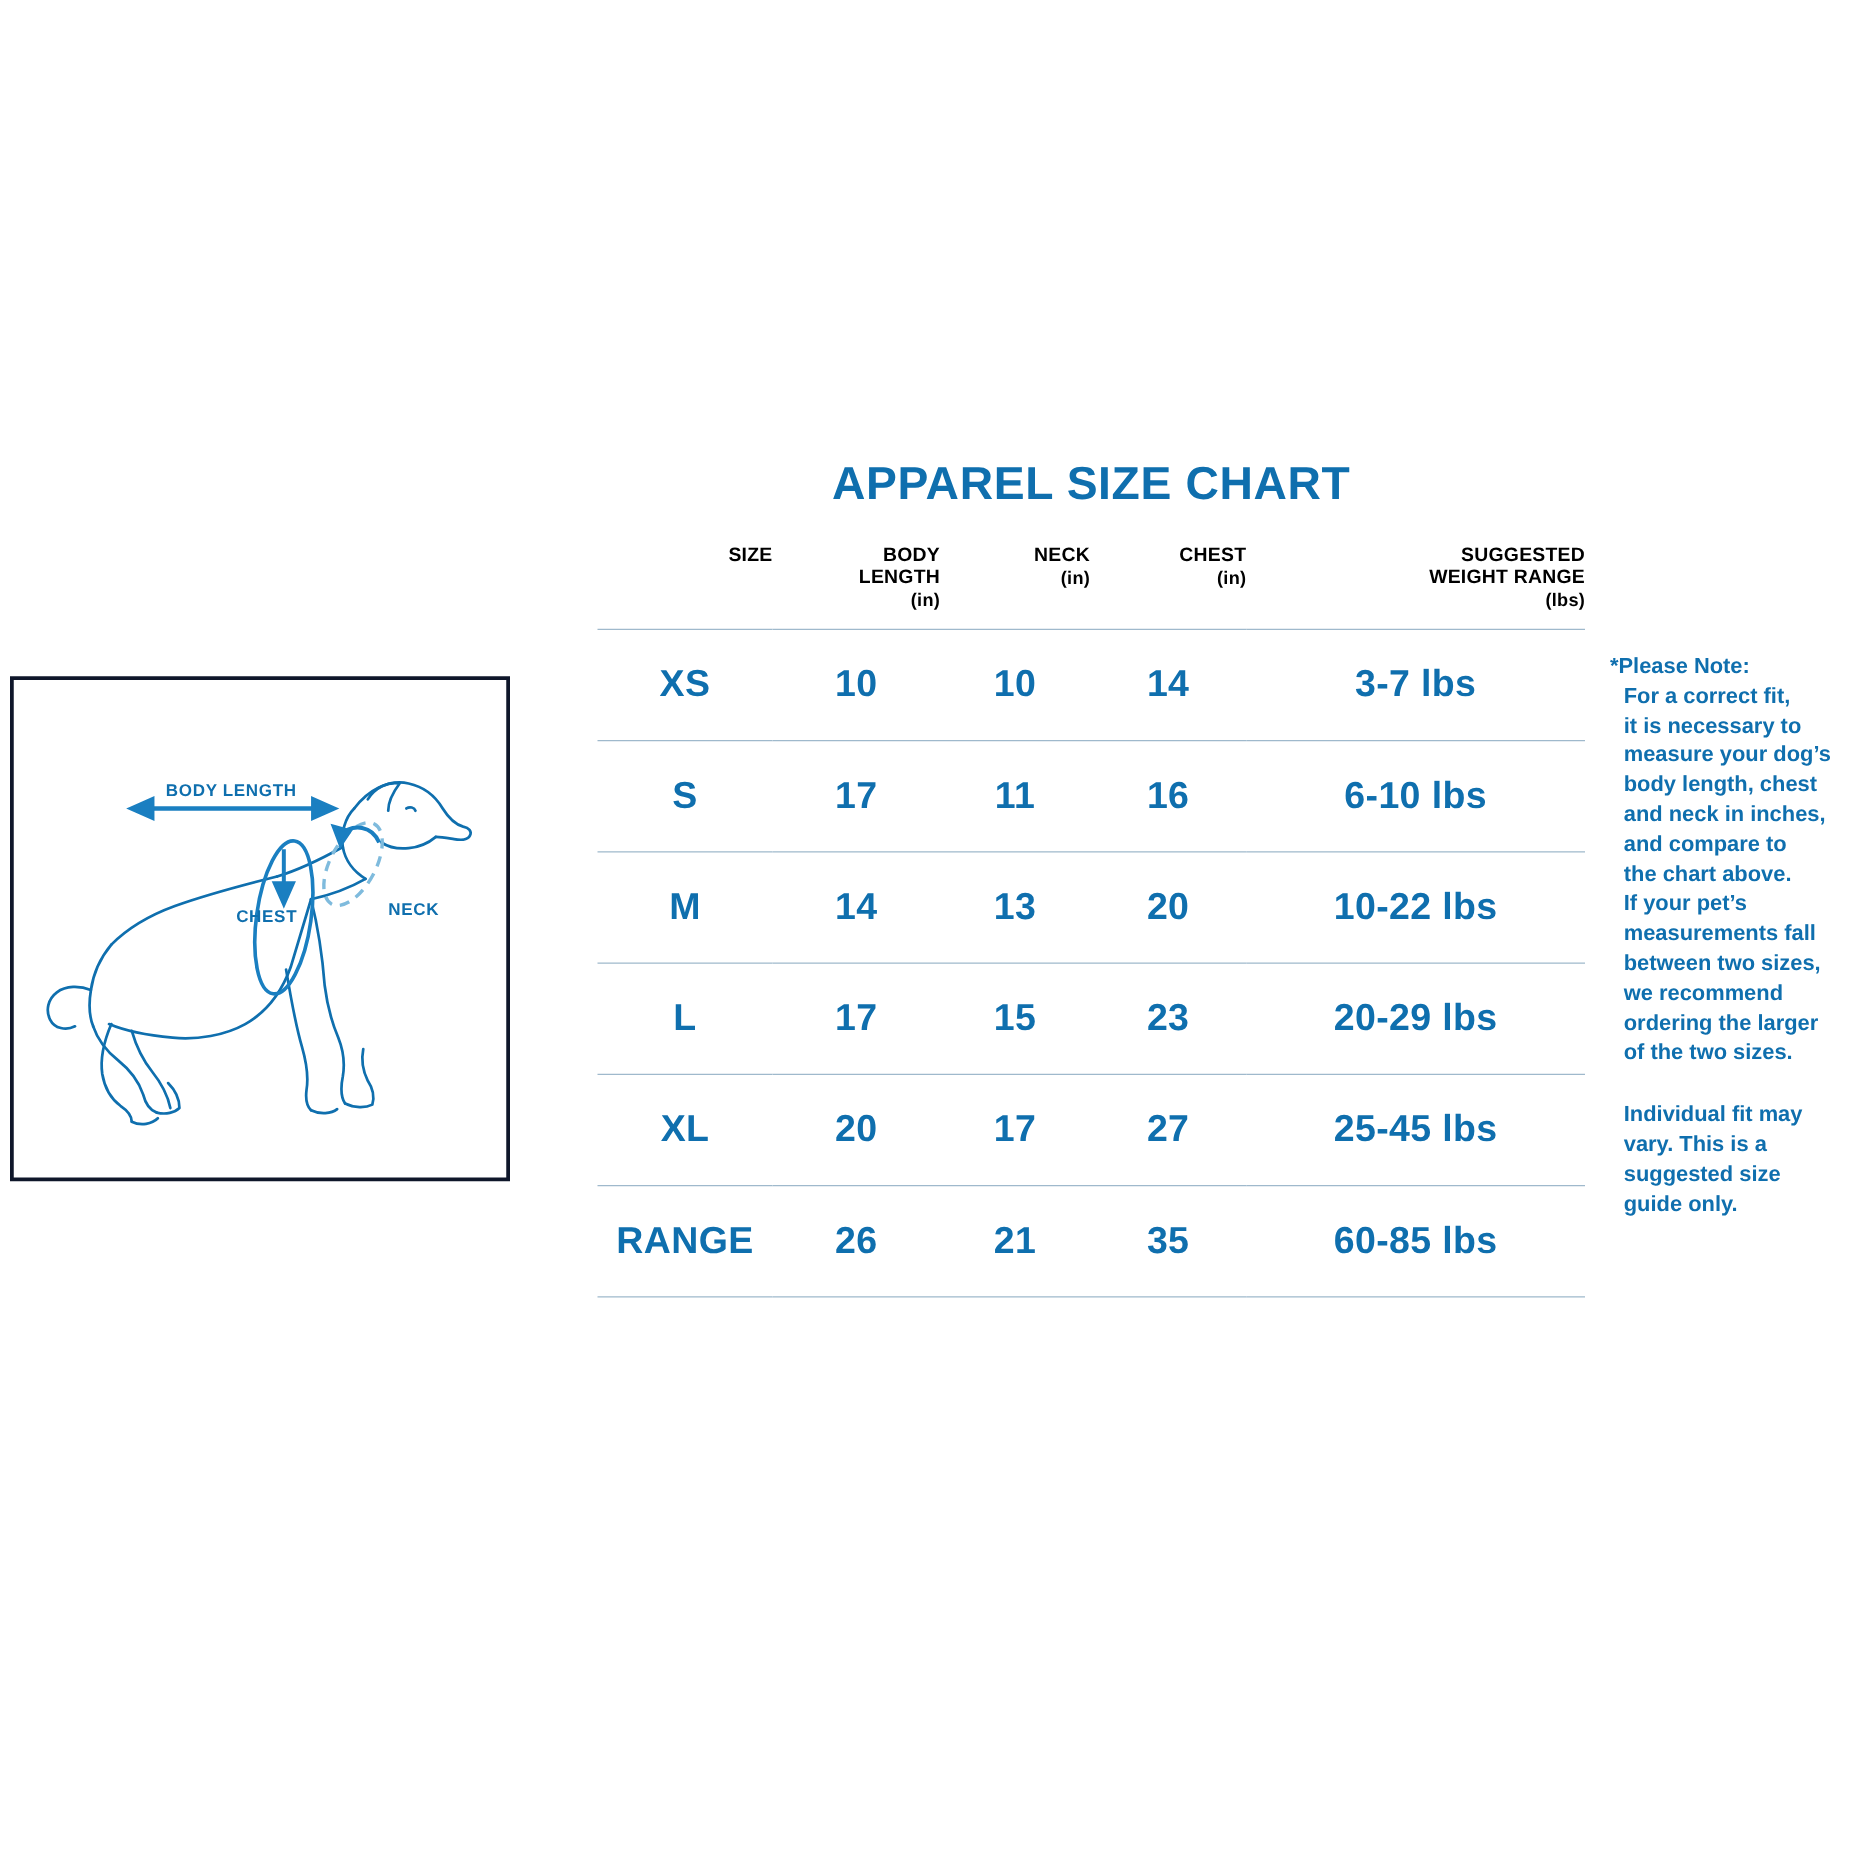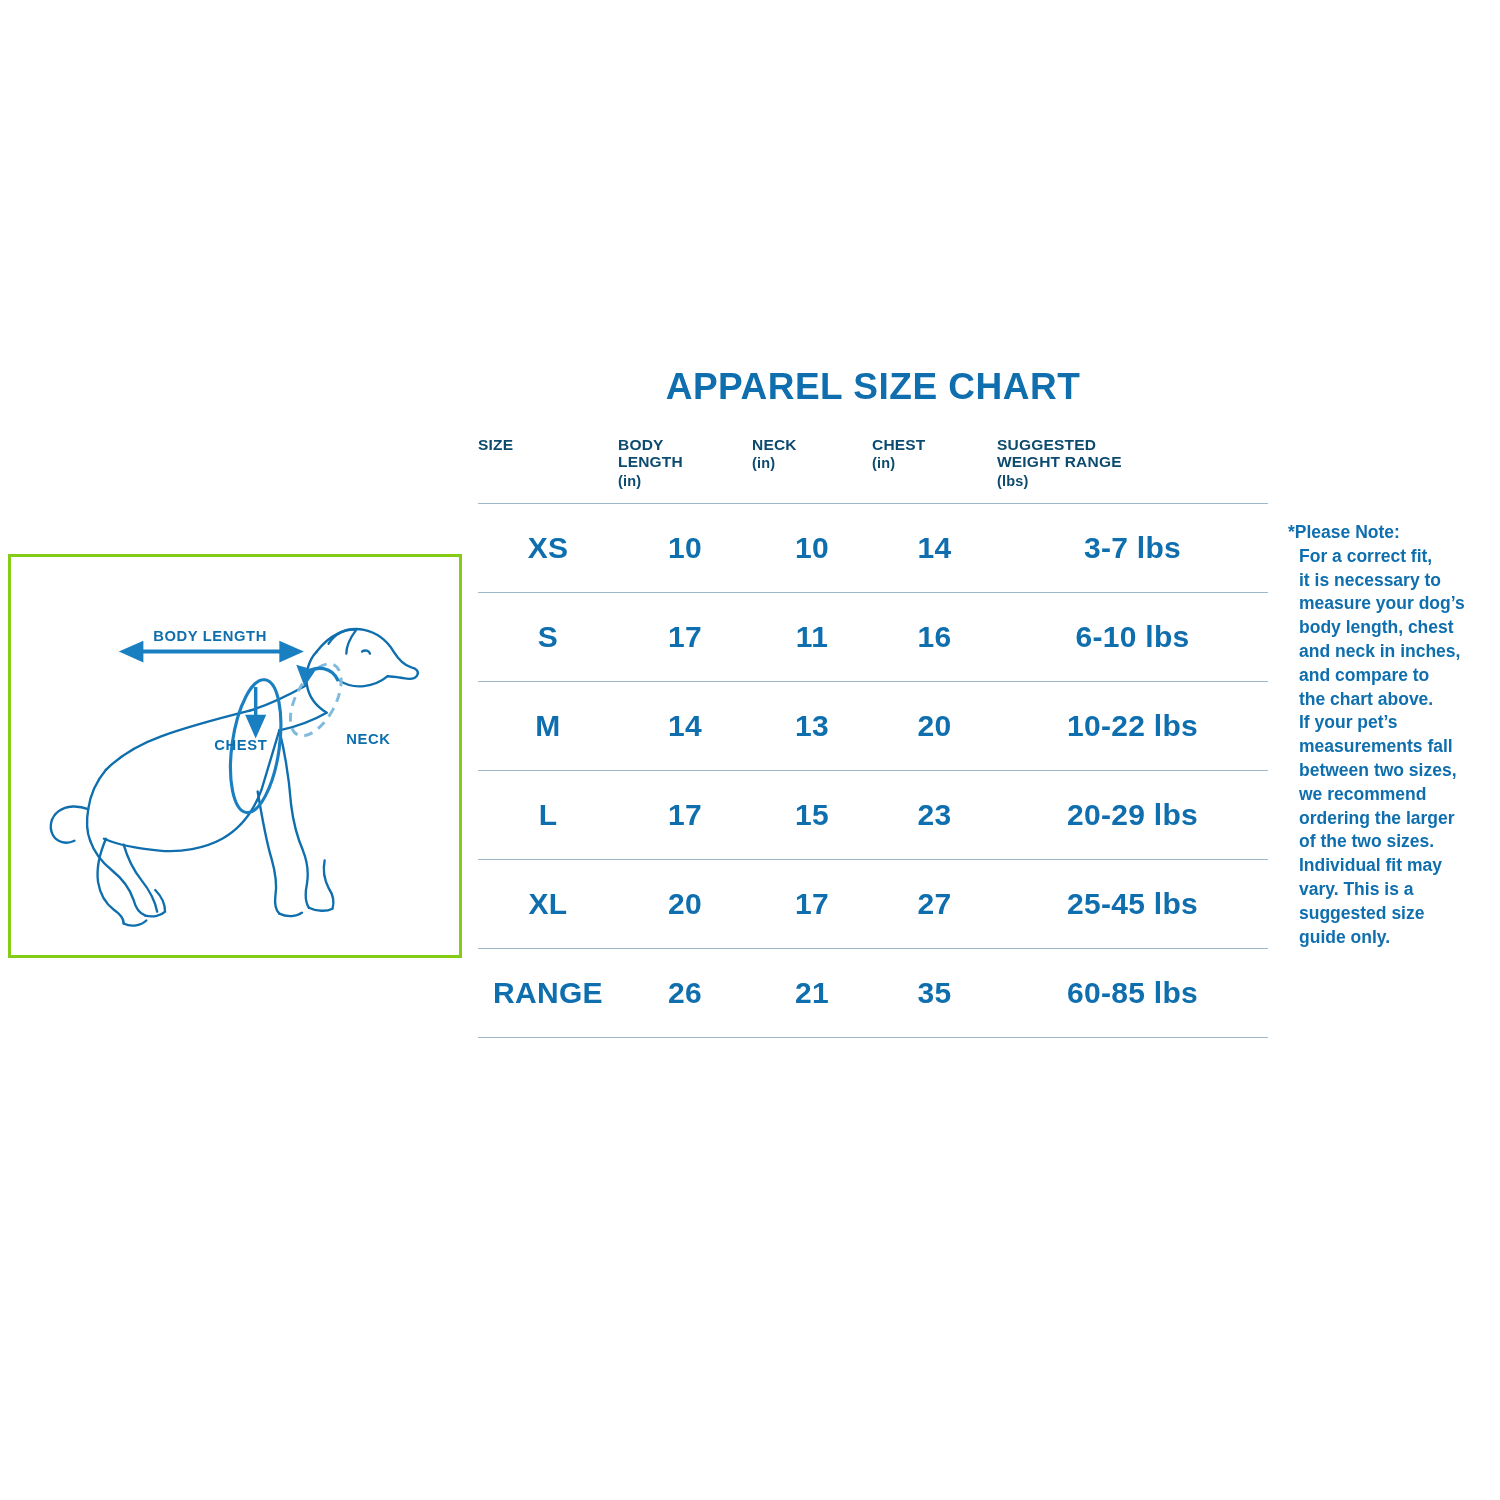--- a/index.html
+++ b/index.html
@@ -13,24 +13,24 @@
     font-family: "Liberation Sans", sans-serif;
     color: #0a6cb0;
     position: relative;
     overflow: hidden;
   }
 
   
   .diagram-box {
     position: absolute;
     left: 8px;
-    top: 554px;
-    width: 454px;
+    top: 541px;
+    width: 400px;
     height: 404px;
-    border: 3px solid #84cc16;
+    border: 3px solid #0f172a;
     box-sizing: border-box;
   }
   .diagram-box svg { display:block; width:100%; height:100%; }
 
   
   .title {
     position: absolute;
     left: 478px;
     top: 366px;
     width: 790px;
@@ -50,24 +50,24 @@
   }
   table.size-chart {
     border-collapse: collapse;
     width: 790px;
     table-layout: fixed;
   }
   table.size-chart th {
     font-size: 15.5px;
     font-weight: bold;
     line-height: 1.12;
-    color: #0c4a6e;
+    color: #000000;
     padding: 6px 0 14px 0;
     vertical-align: top;
-    text-align: left;
+    text-align: right;
     letter-spacing: 0.2px;
   }
   table.size-chart th .unit {
     display: block;
     font-weight: bold;
     font-size: 14.5px;
     padding-top: 2px;
   }
   table.size-chart td {
     font-size: 30px;
@@ -92,21 +92,21 @@
     position: absolute;
     left: 1288px;
     top: 521px;
     width: 200px;
     font-size: 17.5px;
     line-height: 1.36;
     color: #0f6fae;
     font-weight: bold;
   }
   .note p { margin: 0; }
-  .note .para2 { }
+  .note .para2 { margin-top: 26px; }
   .note .hang { display: block; }
   .note .indent { padding-left: 11px; display: block; }
 </style>
 </head>
 <body>
 
 <div class="diagram-box">
   <svg viewBox="0 0 434 404" xmlns="http://www.w3.org/2000/svg">
 
     <g fill="none" stroke="#0f6fae" stroke-width="2.4" stroke-linejoin="round" stroke-linecap="round">

